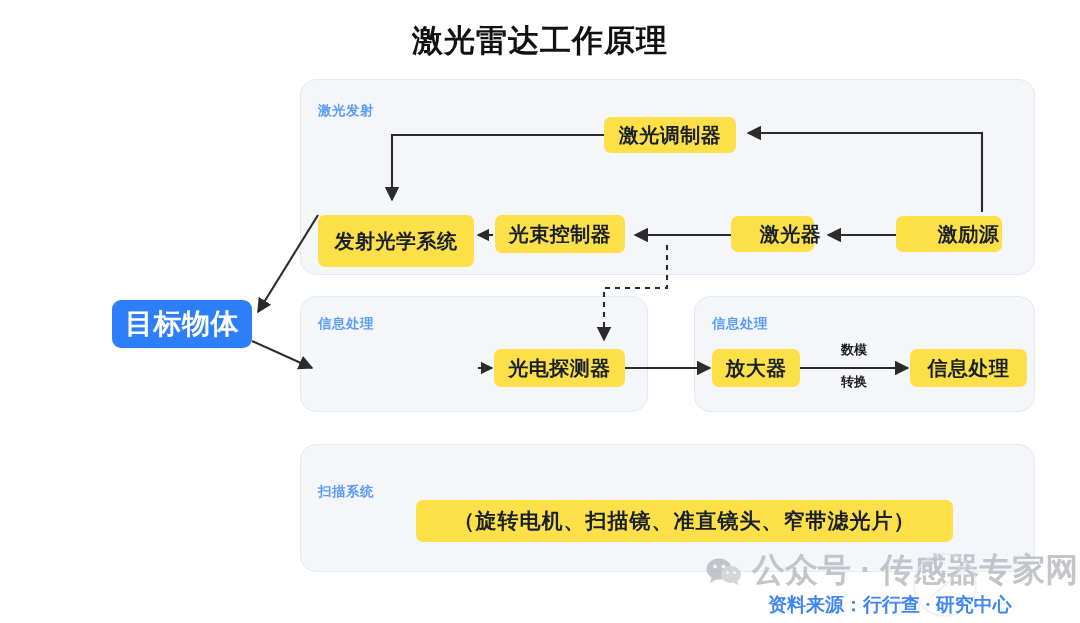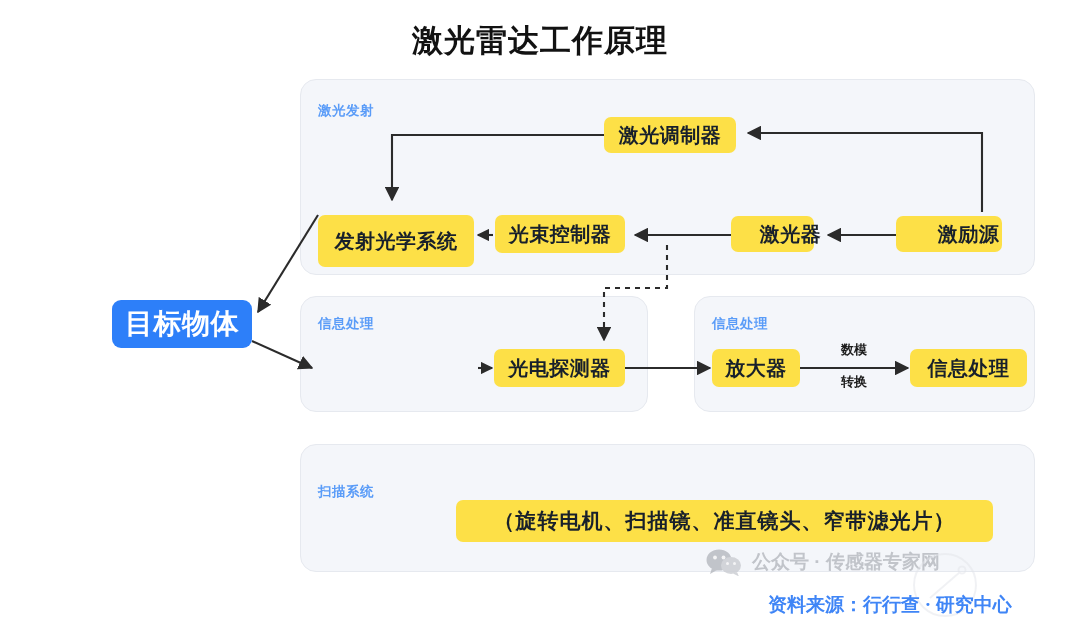--- a/index.html
+++ b/index.html
@@ -69,21 +69,21 @@
     position:absolute;left:0;top:0;width:1080px;height:623px;
     pointer-events:none;
   }
 
   
   .watermark{
     position:absolute;
     left:706px;top:548px;
     display:flex;align-items:center;gap:10px;
     color:#b9bcc2;
-    font-size:19px;font-weight:bold;
+    font-size:33px;font-weight:bold;
     white-space:nowrap;
     opacity:.85;
   }
   .wm-icon{display:block;}
   .source{
     position:absolute;
     left:768px;top:592px;
     color:#2f7bf6;
     font-size:19px;font-weight:bold;
     white-space:nowrap;
@@ -162,21 +162,21 @@
 
   <div class="node" style="left:896px;top:216px;width:106px;height:36px;padding-left:39px;">激励源</div>
 
 
   <div class="node" style="left:712px;top:349px;width:88px;height:38px;">放大器</div>
 
   <div class="node" style="left:494px;top:349px;width:131px;height:38px;">光电探测器</div>
 
   <div class="node" style="left:910px;top:349px;width:117px;height:38px;">信息处理</div>
 
-  <div class="node wide" style="left:416px;top:500px;width:537px;height:42px;margin-left:40px;">（旋转电机、扫描镜、准直镜头、窄带滤光片）</div>
+  <div class="node wide" style="left:416px;top:500px;width:537px;height:42px;">（旋转电机、扫描镜、准直镜头、窄带滤光片）</div>
 
   <div class="edge-label" style="left:829px;top:323px;width:50px;margin-top:20px;">数模</div>
   <div class="edge-label" style="left:829px;top:375px;width:50px;">转换</div>
 
   <div class="watermark">
     <svg class="wm-icon" width="36" height="28" viewBox="0 0 36 28">
       <ellipse cx="13" cy="12" rx="12.5" ry="10.5" fill="#b9bcc2"></ellipse>
       <path d="M 6 20 L 4 26 L 11 22 Z" fill="#b9bcc2"></path>
       <circle cx="9" cy="9.5" r="1.9" fill="#f4f4f5"></circle>
       <circle cx="17.5" cy="9.5" r="1.9" fill="#f4f4f5"></circle>

